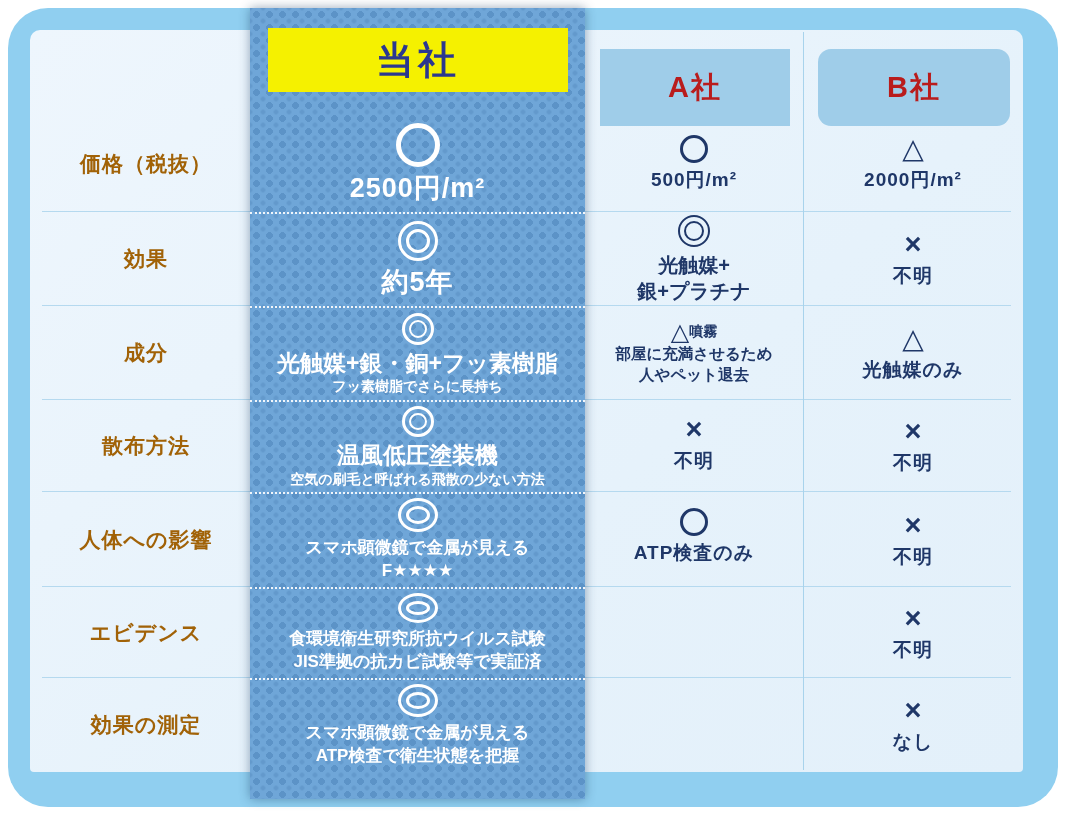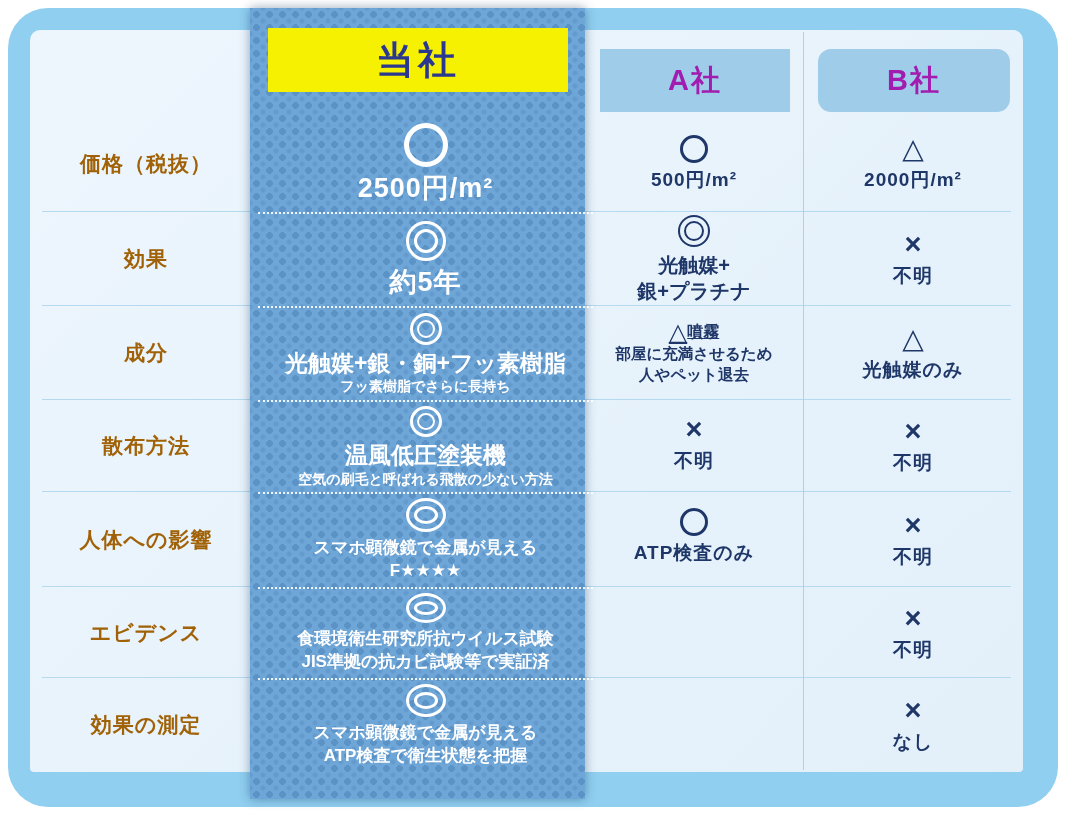--- a/index.html
+++ b/index.html
@@ -25,55 +25,55 @@
   .colB   { position:absolute; left:803px; top:115px; width:220px; height:657px; }
 
   .h0{height:97px}.h1{height:94px}.h2{height:94px}.h3{height:92px}
   .h4{height:95px}.h5{height:91px}.h6{height:94px}
 
   .lrow, .vcell, .orow { display:flex; flex-direction:column; align-items:center;
                          justify-content:center; text-align:center; }
   .lrow { color:#a16207; font-size:21px; font-weight:700; letter-spacing:1px; }
 
   
-  .chip { position:absolute; top:49px; height:63px; background:#9fcde9;
+  .chip { position:absolute; top:49px; height:77px; background:#9fcde9;
           display:flex; align-items:center; justify-content:center;
-          color:#a21caf; font-size:29px; font-weight:700; letter-spacing:2px; }
+          color:#b91c1c; font-size:29px; font-weight:700; letter-spacing:2px; }
   .chipA { left:600px; width:190px; }
   .chipB { left:818px; width:192px;border-radius:13px; }
 
   
   .ours-col { position:absolute; left:250px; top:8px; width:335px; height:791px;
               background-color:#6fa6d8;
               background-image:
                 radial-gradient(circle,#5c93c7 3.2px, rgba(0,0,0,0) 3.6px),
                 radial-gradient(circle,#6399cc 2.1px, rgba(0,0,0,0) 2.5px);
               background-size:13px 13px,13px 13px;
               background-position:0 0,6.5px 6.5px;
               box-shadow:0 0 10px rgba(25,60,100,.45);
               z-index:5; }
   .ours-banner { position:absolute; left:18px; top:20px; width:300px; height:64px;
                  background:#f5f100; display:flex; align-items:center; justify-content:center;
                  color:#2b3890; font-size:38px; font-weight:900; letter-spacing:4px; }
-  .ours-rows { position:absolute; left:0; top:107px; width:335px; height:657px; color:#ffffff;margin-left:8px; }
+  .ours-rows { position:absolute; left:0; top:107px; width:335px; height:657px; color:#ffffff; }
   .orow { padding:4px 8px; }
   .orow + .orow { border-top:2px dotted rgba(255,255,255,.9); }
 
   .o-main-big { font-size:27px; font-weight:800; letter-spacing:1px; line-height:1.2; }
   .o-main-med { font-size:23px; font-weight:800; line-height:1.2; }
   .o-main-sm  { font-size:17px; font-weight:700; line-height:1.35; }
   .o-sub      { font-size:14px; font-weight:700; line-height:1.3; }
 
   
   .vcell { color:#1f3768; padding:2px 4px; }
   .vcell + .vcell { border-top:1px solid transparent; }
   .v-main { font-size:19px; font-weight:700; letter-spacing:1px; line-height:1.3; }
   .v-main2 { font-size:20px; font-weight:700; line-height:1.3; }
   .v-sub  { font-size:15.5px; font-weight:700; line-height:1.3; }
-  .inline-pair { display:flex; align-items:center; gap:0; font-size:16px; font-weight:700;text-decoration:underline; }
+  .inline-pair { display:flex; align-items:center; gap:0; font-size:14px; font-weight:700; }
 
   
   .mark { display:block; color:inherit; margin-bottom:5px; }
   .shape-circle { width:28px; height:28px; border:3px solid currentColor; border-radius:50%; }
   .shape-double { position:relative; width:32px; height:32px; border:2.5px solid currentColor; border-radius:50%; }
   .shape-double::after { content:""; position:absolute; inset:4px;
                          border:2.5px solid currentColor; border-radius:50%; }
   .shape-triangle { border:none; }
   .shape-triangle::before { content:"△"; font-size:28px; line-height:1; display:block; }
   .shape-cross { border:none; }

